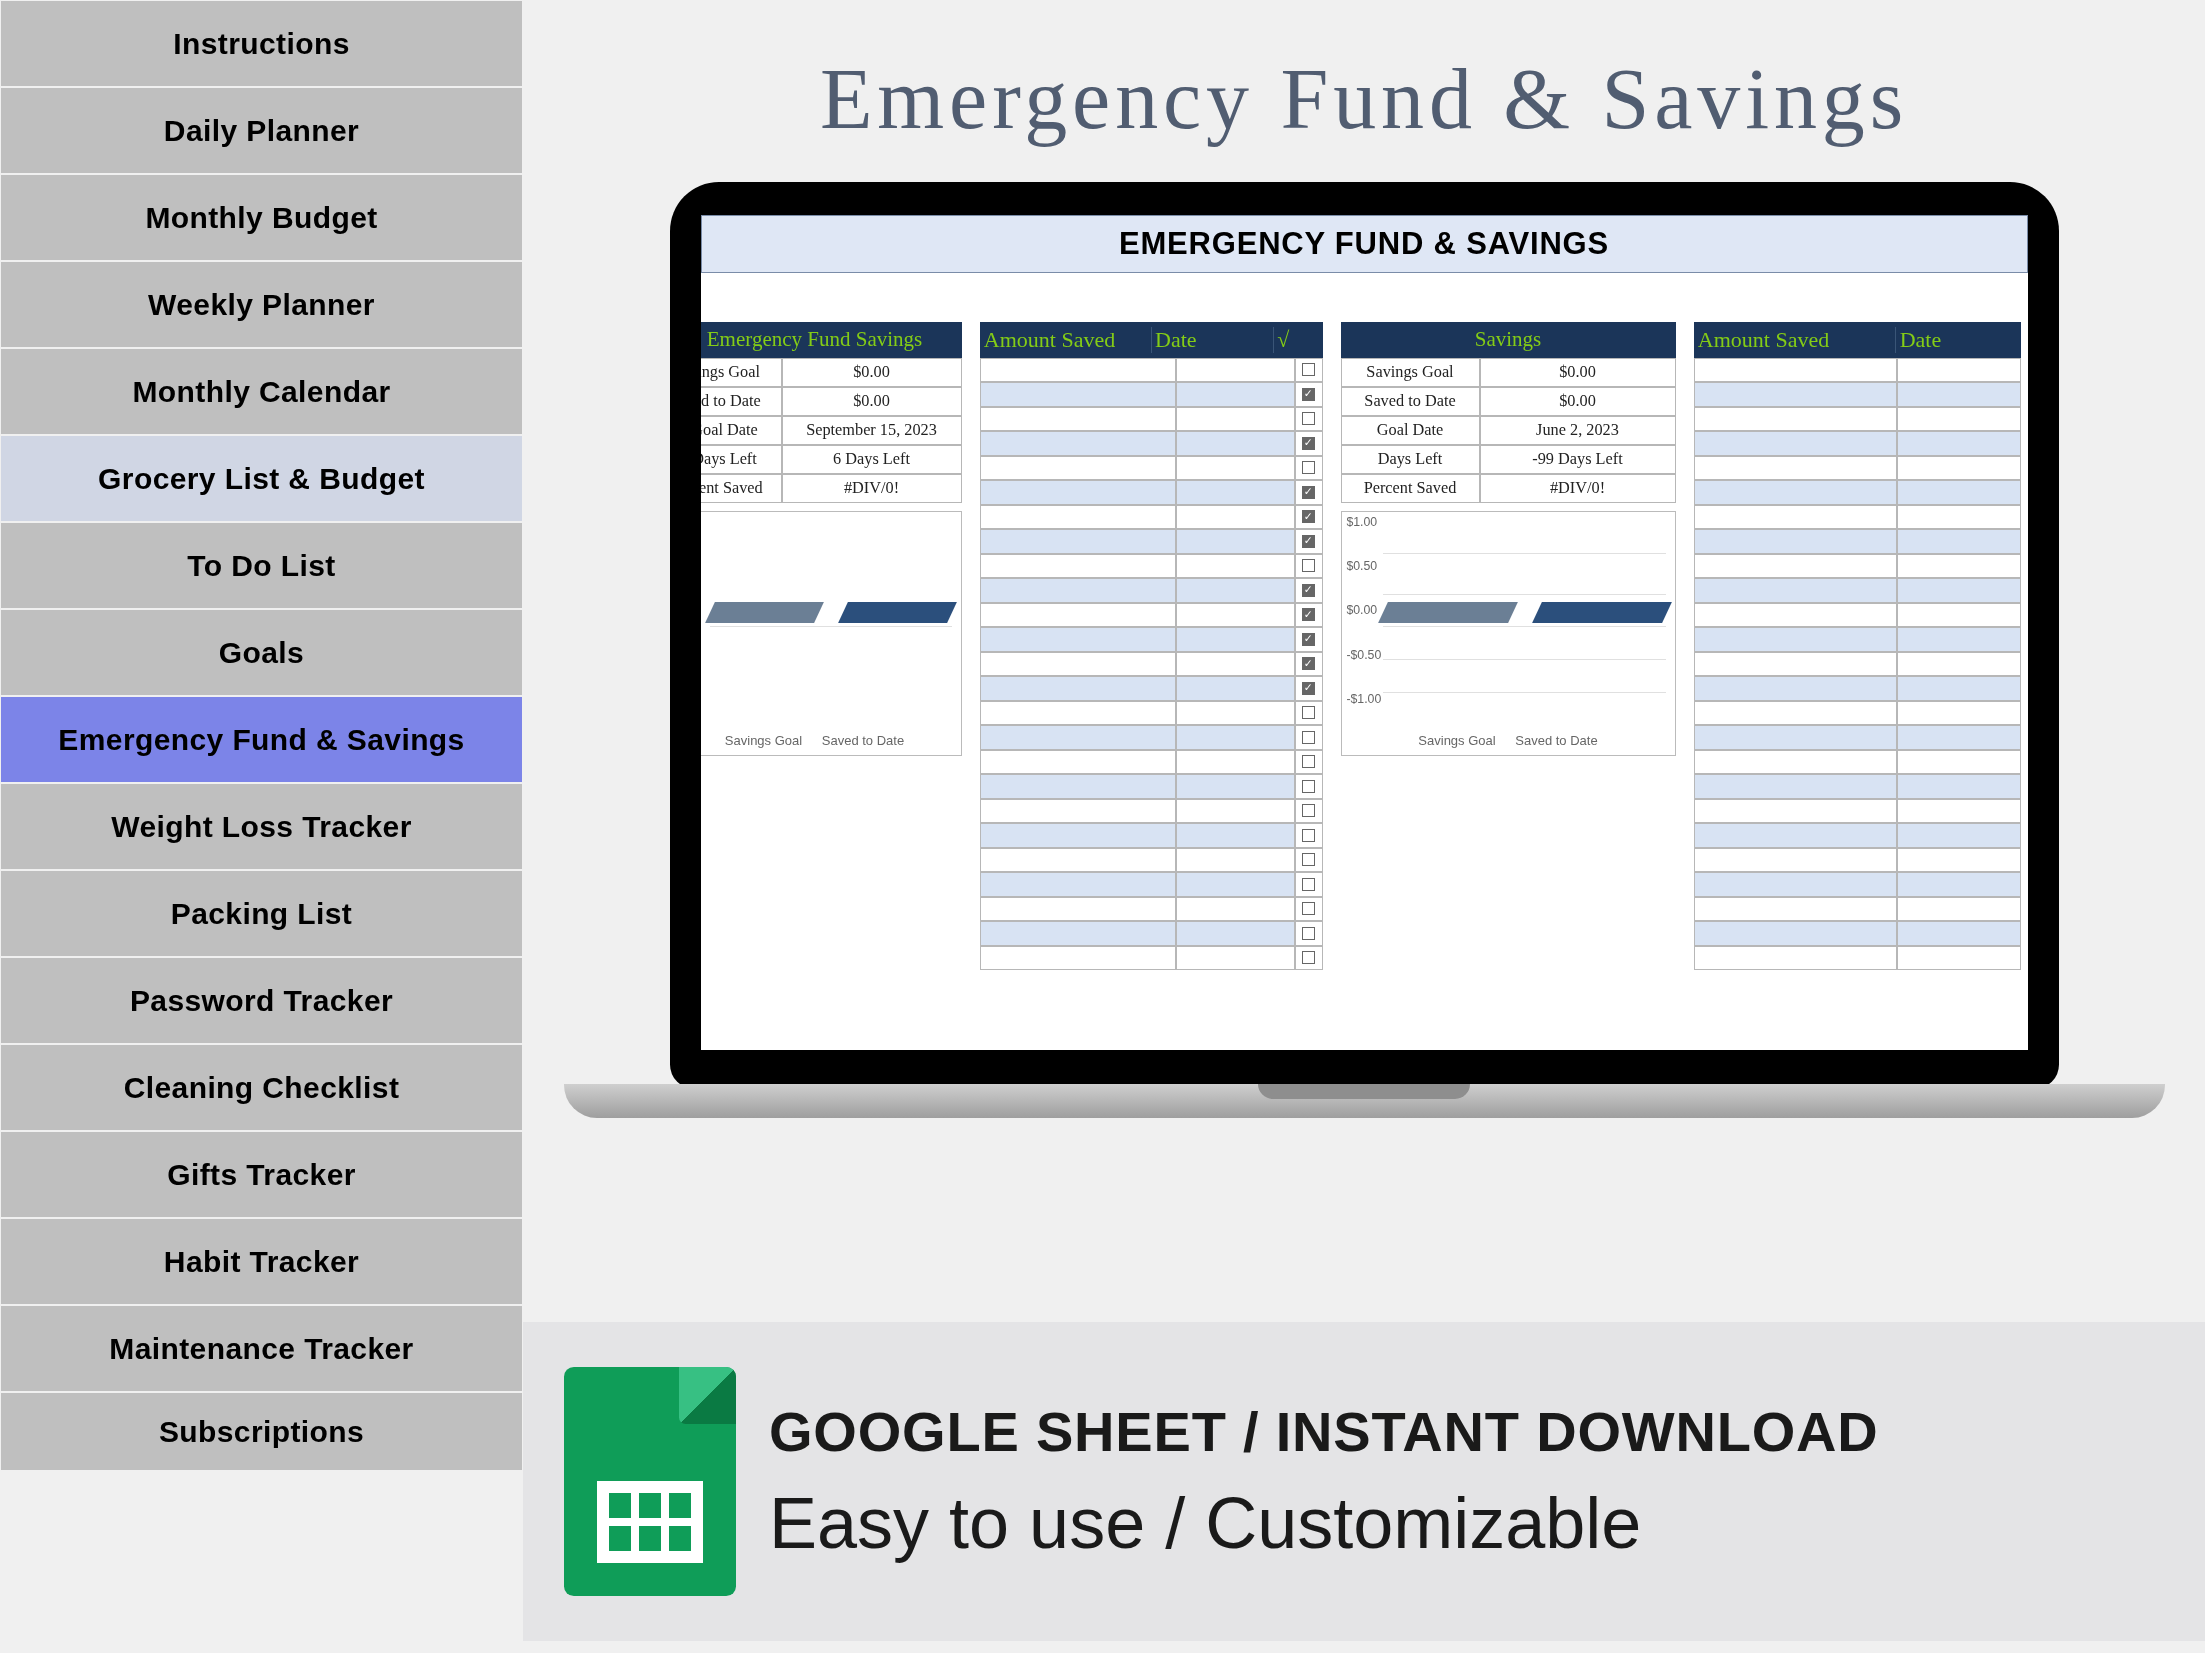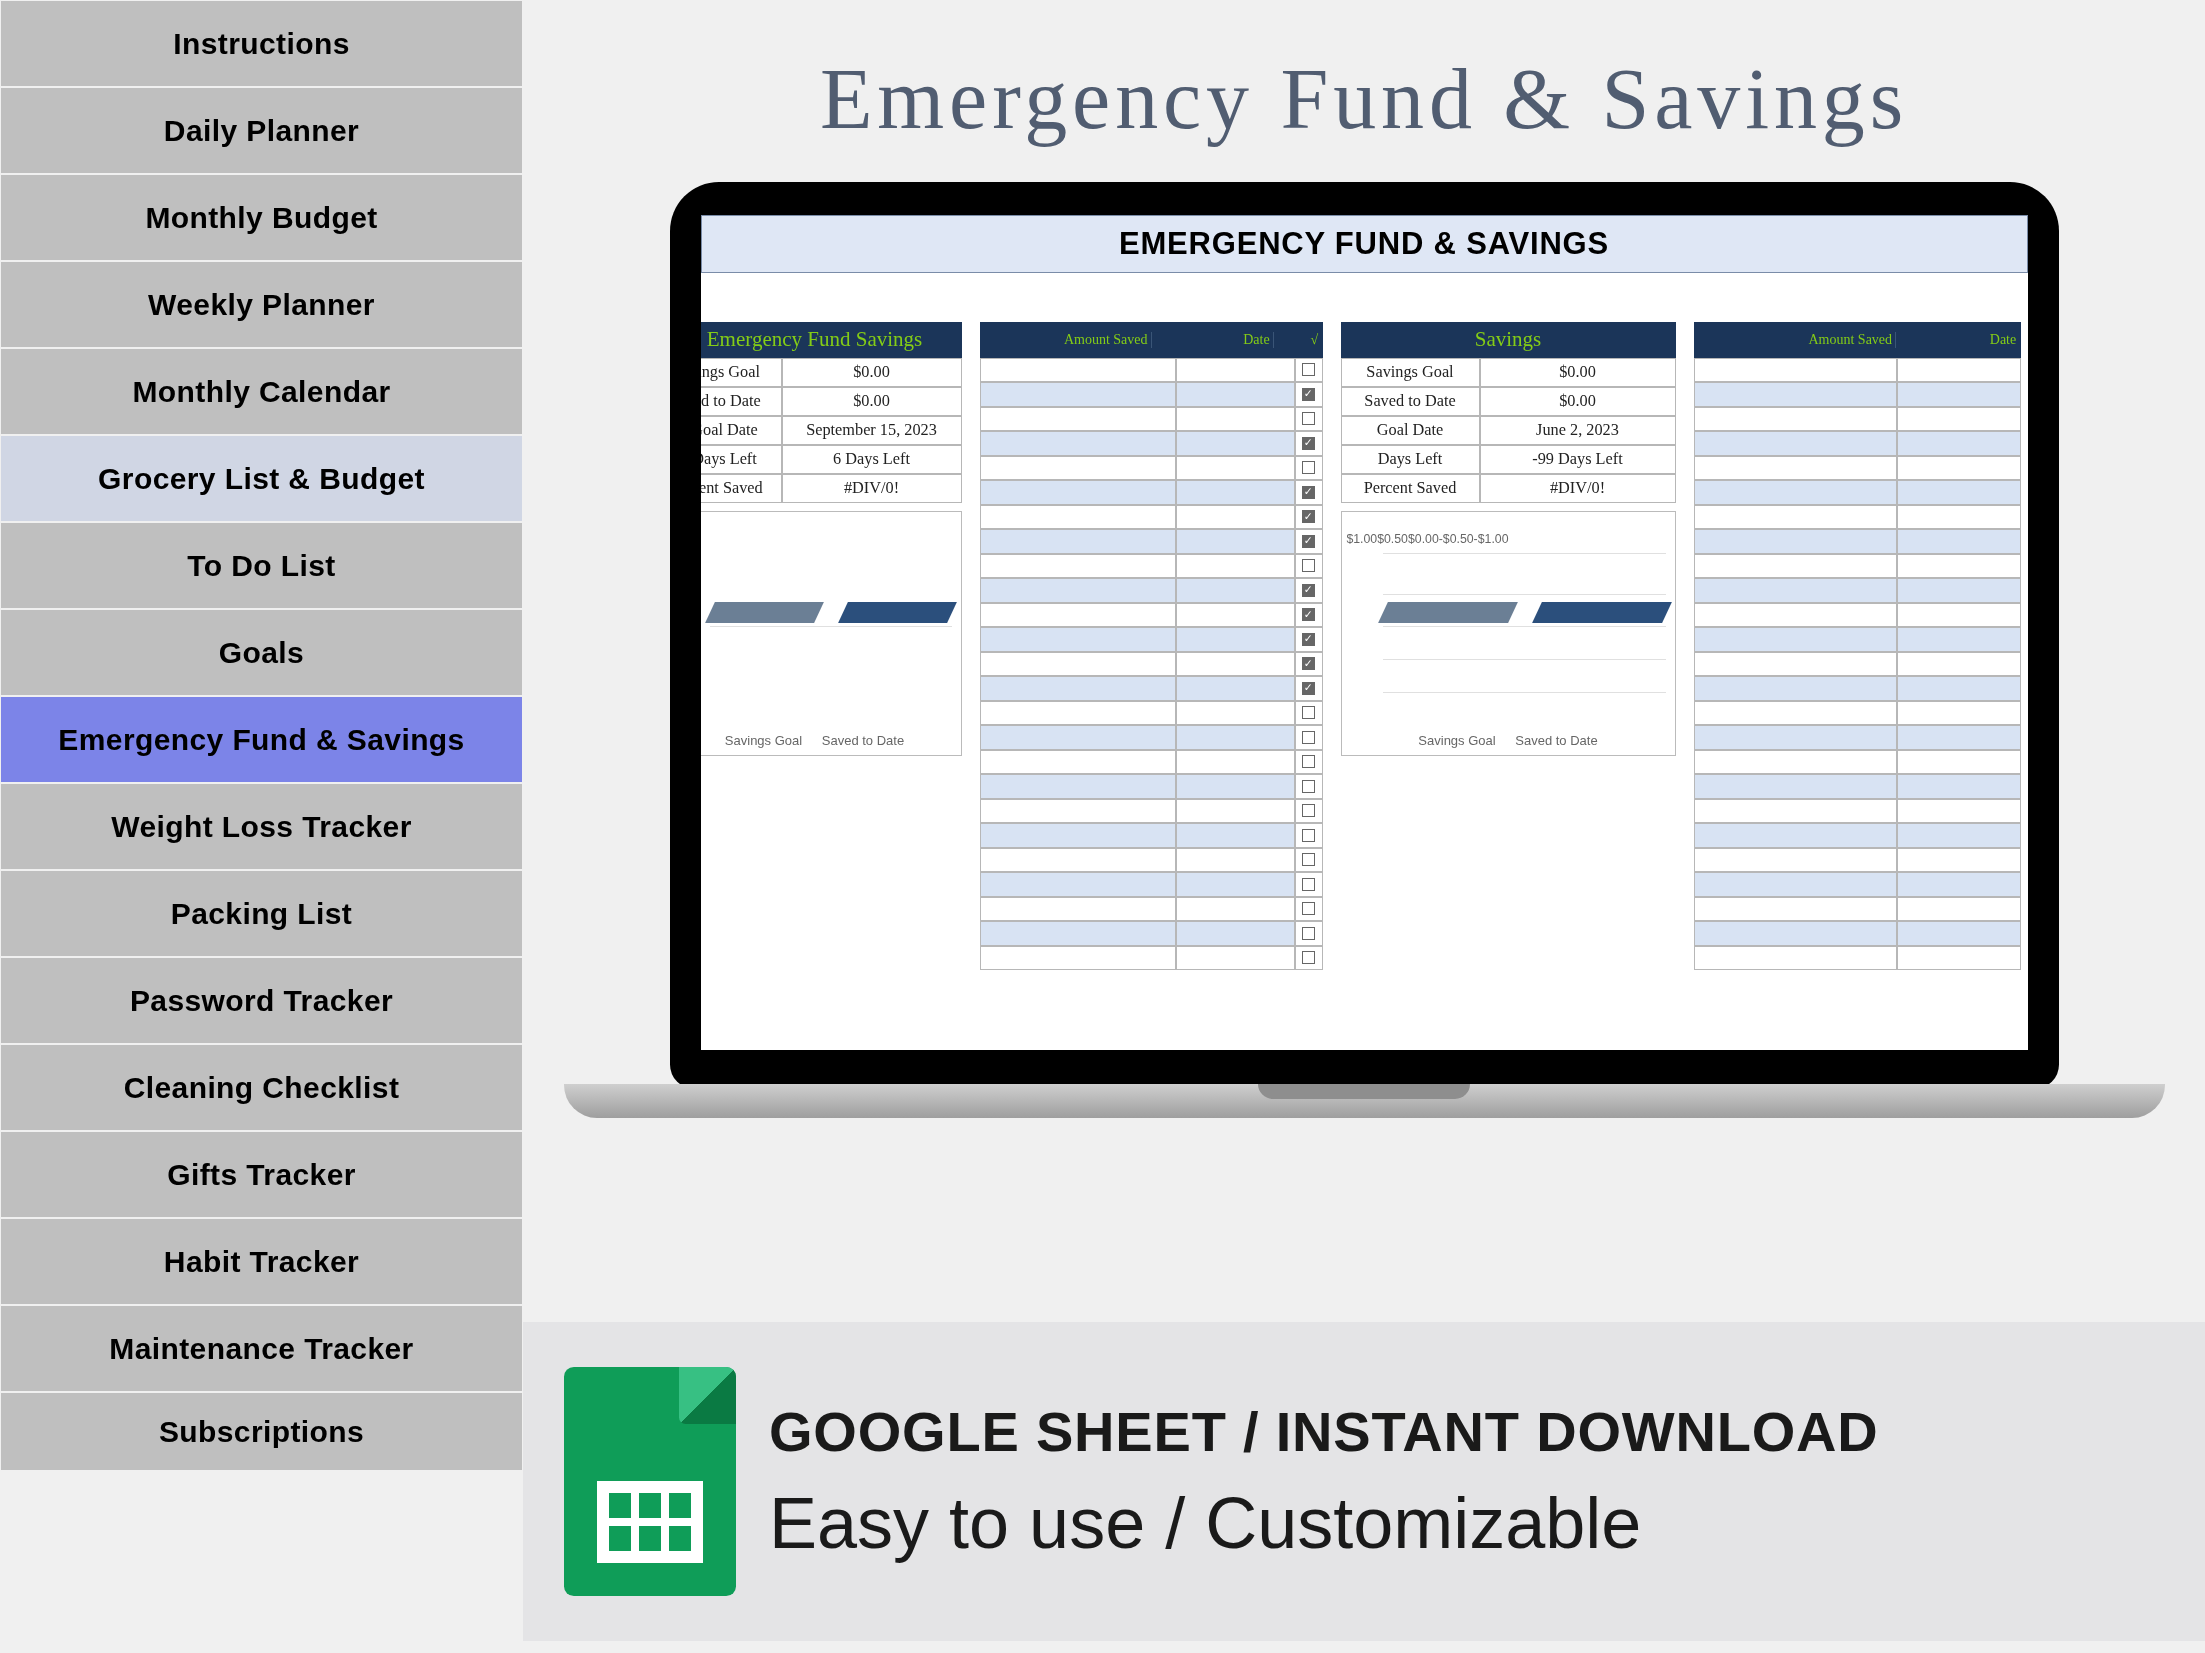--- a/index.html
+++ b/index.html
@@ -123,21 +123,21 @@
     color: #84cc16;
     font-family: Georgia, serif;
     font-size: 21px;
     display: flex;
     align-items: center;
     justify-content: center;
     height: 36px;
     border: 0.8px solid #1b3559;
   }
   .block-header.split { display: flex; }
-  .hsplit { flex: 1; text-align: right; border-right: 0.8px solid #3a5577; font-size:14px; padding:0 3.3px;}
+  .hsplit { flex: 1; text-align: left; border-right: 0.8px solid #3a5577; font-size:22px; padding:0 3.3px;}
   .hsplit:last-child { border-right: none; }
 
   .kv-row {
     display: flex;
     height: 29px;
     font-size: 16.3px;
     font-family: Georgia, serif;
     color: #222;
   }
   .kv-row .k {
@@ -173,25 +173,25 @@
     height: 24.5px;
     display: flex;
     gap: 24.5px;
   }
   .bar { flex:1; height: 21px; transform: skewX(-25deg); }
   .bar.a { background: #6b7f95; }
   .bar.b { background: #2b4f7c; }
   .chart-axis-labels {
     position: absolute;
     left: 4.9px;
-    top: 20px;
+    top: 3px;
     bottom: 49px;
     width: 37px;
     display: flex;
-    flex-direction: row;
+    flex-direction: column;
     justify-content: space-between;
     font-size: 12.3px;
     color: #666;
   }
   .chart-legend {
     position: absolute;
     bottom: 6.5px;
     left: 0;
     right: 0;
     display: flex;

